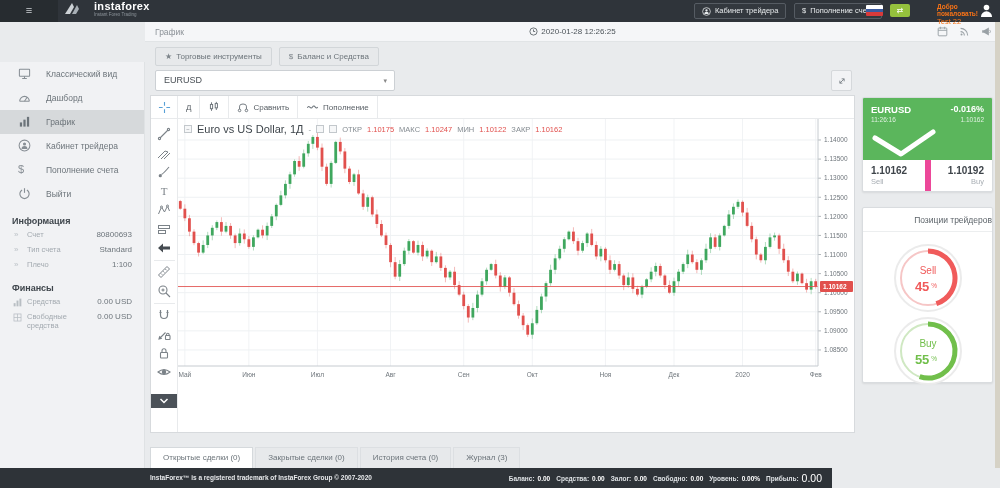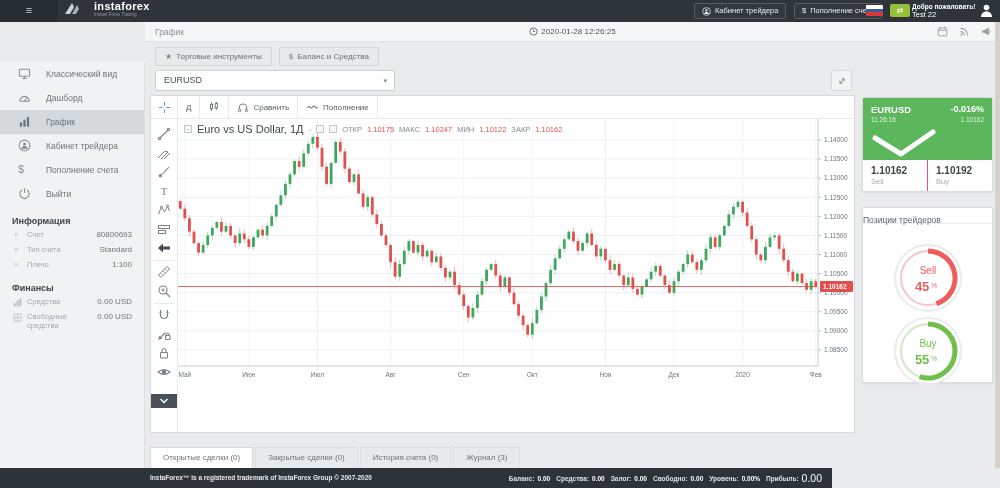--- a/index.html
+++ b/index.html
@@ -13,21 +13,21 @@
   .burger { position:absolute; left:0; top:0; width:58px; height:22px; background:#272c30; color:#cfd3d6; font-size:11px; text-align:center; line-height:21px; cursor:pointer; }
   .brand { position:absolute; left:64px; top:1px; display:flex; align-items:center; gap:13px; }
   .brand-txt .bn { color:#fff; font-size:11px; font-weight:bold; letter-spacing:.3px; line-height:11px; }
   .brand-txt .bs { color:#8f969c; font-size:4.5px; line-height:5px; }
   .tb-btn { position:absolute; top:3px; height:16px; border:1px solid #565c63; border-radius:2px; color:#e8ebed; font-size:7.5px; line-height:14px; padding:0 7px; display:flex; align-items:center; gap:4px; cursor:pointer; background:#33383e; }
   .tb-cabinet { left:694px; }
   .tb-deposit { left:794px; }
   .flag { position:absolute; left:866px; top:5px; width:17px; height:11px; border-radius:1px; overflow:hidden; }
   .flag div { height:3.67px; }
   .exch { position:absolute; left:890px; top:4px; width:20px; height:13px; background:#95c13d; border-radius:2px; color:#fff; font-size:8px; text-align:center; line-height:13px; cursor:pointer; }
-  .welcome { position:absolute; left:912px; top:3px; color:#ffffff; }
+  .welcome { position:absolute; left:937px; top:3px; color:#f97316; }
   .welcome .w1 { font-size:6.5px; font-weight:bold; line-height:7px; }
   .welcome .w2 { font-size:7.5px; line-height:9px; }
   .avatar { position:absolute; left:979px; top:3px; cursor:pointer; }
 
   
   .sidebar { position:absolute; left:0; top:22px; width:145px; height:446px; background:#f1f2f4; border-right:1px solid #dfe2e4; z-index:10;margin-top:40px; }
   .nav-item { position:relative; height:24px; line-height:24px; padding-left:46px; font-size:8.5px; color:#6c747a; cursor:pointer; }
   .nav-item .nicon { position:absolute; left:18px; top:5px; }
   .nav-item.active { background:#d6d9db; }
   .side-sec { margin:10px 12px 2px; font-size:9px; font-weight:bold; color:#3f464c; }
@@ -87,26 +87,26 @@
   
   .quote-card { position:absolute; left:862px; top:97px; width:131px; height:95px; background:#fff; border:1px solid #d9dcdf; border-radius:2px; box-shadow:0 1px 2px rgba(0,0,0,.08); overflow:hidden; z-index:6; cursor:pointer; }
   .qc-green { position:relative; height:62px; background:#5bb65c; padding:6px 8px; }
   .qc-row { display:flex; justify-content:space-between; }
   .qc-sym { color:#fff; font-size:9.5px; font-weight:bold; }
   .qc-chg { color:#fff; font-size:9px; font-weight:bold; }
   .qc-time,.qc-px { color:rgba(255,255,255,.8); font-size:6.5px; margin-top:1px; }
   .qc-check { position:absolute; left:8px; top:30px; }
   .qc-white { height:33px; display:flex; }
   .qc-cell { flex:1; padding:5px 8px; }
-  .qc-cell.r { text-align:left; border-left:1px solid #ec4899; }
+  .qc-cell.r { text-align:right; border-left:6px solid #ec4899; }
   .qc-val { font-size:10px; font-weight:bold; color:#3e444a; }
   .qc-lab { font-size:7.5px; color:#a8aeb4; margin-top:1px; }
 
   .pos-card { position:absolute; left:862px; top:207px; width:131px; height:176px; background:#fff; border:1px solid #d9dcdf; border-radius:2px; box-shadow:0 1px 2px rgba(0,0,0,.08); z-index:6; }
-  .pos-title { height:16px; line-height:24px; text-align:left; font-size:8.5px; color:#5d646a; border-bottom:1px solid #eceeef; }
+  .pos-title { height:24px; line-height:24px; text-align:right; font-size:8.5px; color:#5d646a; border-bottom:1px solid #eceeef; }
   .gauge { position:absolute; left:29px; width:72px; height:72px; cursor:pointer; }
   .g-sell { top:34px; } .g-buy { top:107px; }
 
   .scrollstrip { position:absolute; right:0; top:22px; width:5px; height:446px; background:#d6d2c6; z-index:25; }
 </style>
 </head>
 <body>
 
 <div class="app">
 

